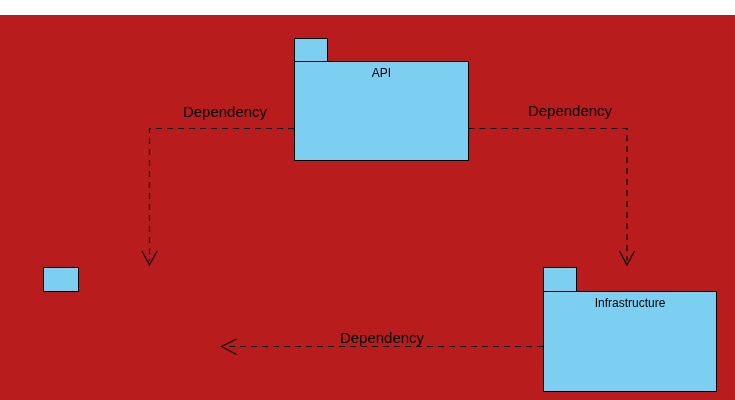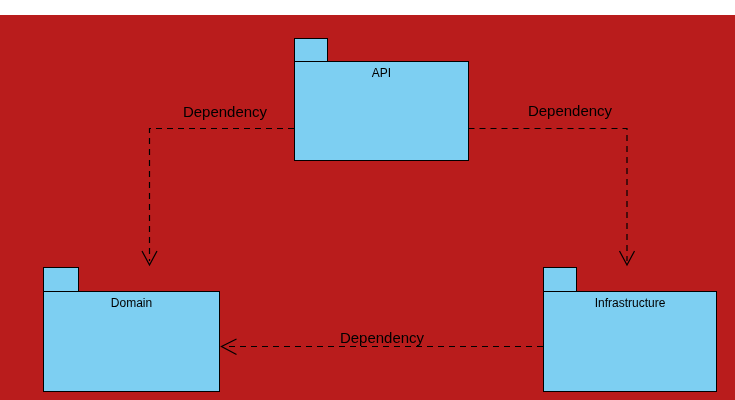--- a/index.html
+++ b/index.html
@@ -97,23 +97,20 @@
 
   <div class="pkg" id="pkg-api">
     <div class="tab"></div>
     <div class="pkg-body">
       <span>API</span>
     </div>
   </div>
 
   <div class="pkg" id="pkg-domain">
     <div class="tab"></div>
-    <div class="pkg-body">
-      <span>Domain</span>
-    </div>
   </div>
 
   <div class="pkg" id="pkg-infrastructure">
     <div class="tab"></div>
     <div class="pkg-body">
       <span>Infrastructure</span>
     </div>
   </div>
 
   <span class="conn-label" id="label-api-domain">Dependency</span>

